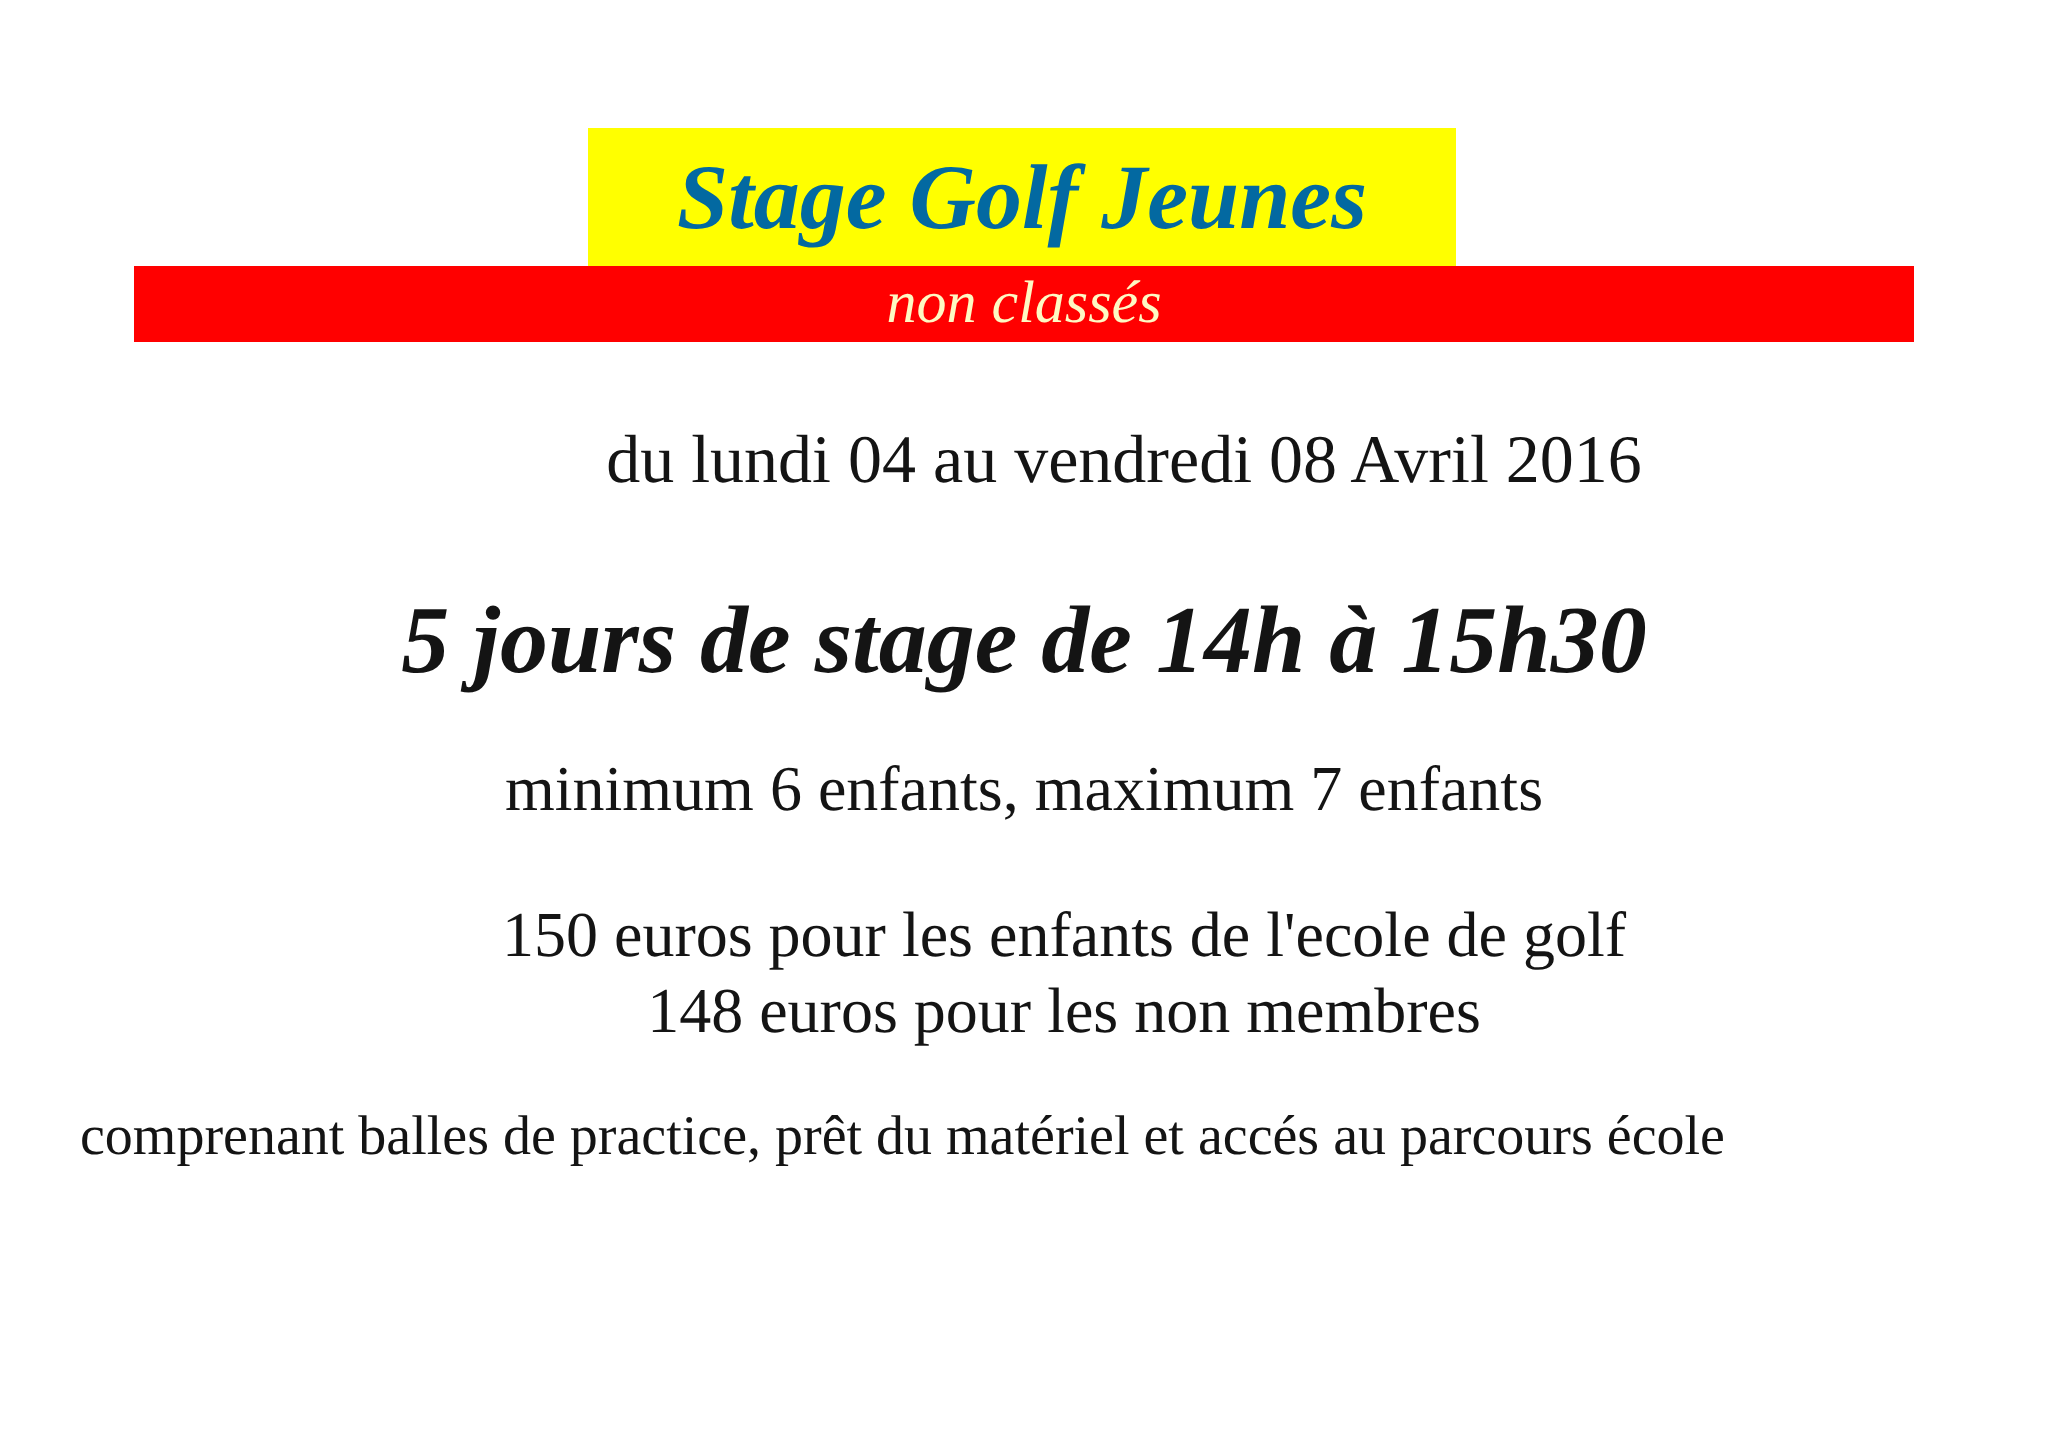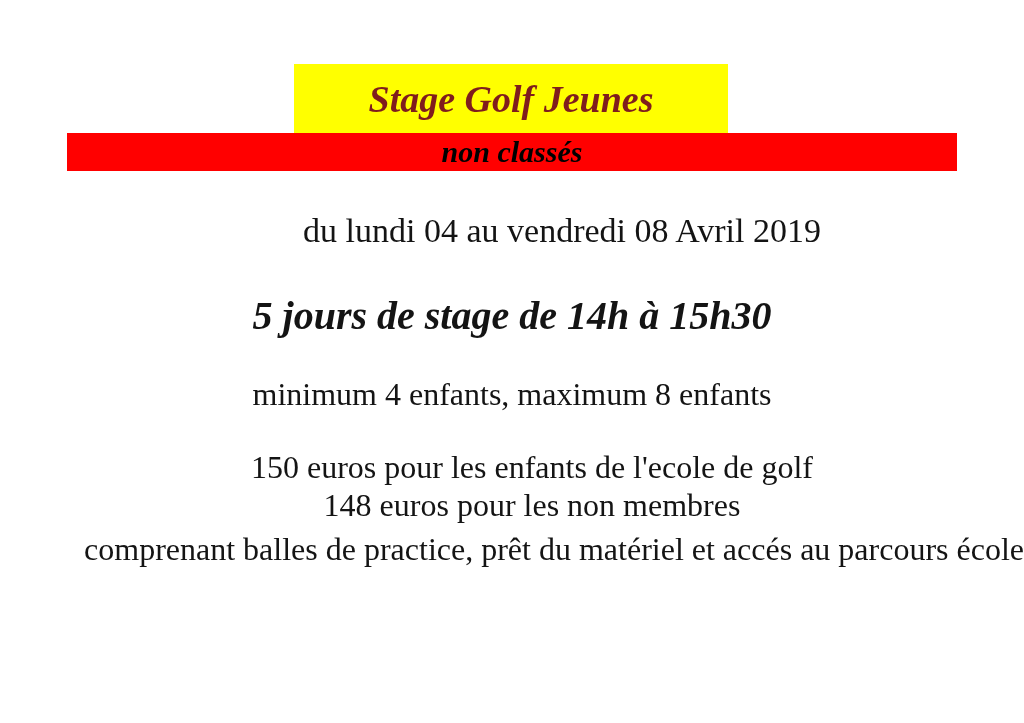--- a/index.html
+++ b/index.html
@@ -22,44 +22,44 @@
     top: 64px;
     width: 434px;
     height: 69px;
     background: #ffff00;
     display: flex;
     align-items: center;
     justify-content: center;
   }
   .title-banner h1 {
     margin: 0;
-    font-size: 38px;
+    font-size: 46px;
     font-weight: bold;
     font-style: italic;
     line-height: 1;
     white-space: nowrap;
-    color: #7f1d1d;
+    color: #0369a1;
   }
   .subtitle-banner {
     position: absolute;
     left: 67px;
     top: 133px;
     width: 890px;
     height: 38px;
     background: #ff0000;
     display: flex;
     align-items: center;
     justify-content: center;
   }
   .subtitle-banner span {
     font-size: 30px;
-    font-weight: bold;
+    font-weight: normal;
     font-style: italic;
     line-height: 1;
-    color: #000000;
+    color: #fef9c3;
     white-space: nowrap;
   }
   .dates-row {
     position: absolute;
     left: 0;
     top: 211px;
     width: 100%;
     display: flex;
     justify-content: center;
     align-items: baseline;
@@ -69,21 +69,21 @@
   }
   .dates-row .dates-value {
     margin-left: 100px;
   }
   .schedule-line {
     position: absolute;
     left: 0;
     top: 292px;
     width: 100%;
     text-align: center;
-    font-size: 40px;
+    font-size: 48px;
     font-weight: bold;
     font-style: italic;
     line-height: 1.2;
     white-space: nowrap;
   }
   .capacity-line {
     position: absolute;
     left: 0;
     top: 375px;
     width: 100%;
@@ -97,48 +97,48 @@
     left: 0;
     top: 448px;
     width: 100%;
     text-align: center;
     font-size: 32px;
     line-height: 38px;
   }
   .footer-block {
     position: absolute;
     left: 0;
-    top: 534px;
+    top: 553px;
     width: 100%;
-    text-align: right;
-    font-size: 32px;
+    text-align: left;
+    font-size: 28px;
     line-height: 31px;
   }
   .line { white-space: nowrap; padding-left: 40px; }
 </style>
 </head>
 <body>
 
 <div class="page" style="color: rgb(20, 20, 20);">
 
   <div class="title-banner" style="background: rgb(255, 255, 0);">
     <h1>Stage Golf Jeunes</h1>
   </div>
 
   <div class="subtitle-banner" style="background: rgb(255, 0, 0);">
     <span>non classés</span>
   </div>
 
   <div class="dates-row">
-    <span class="dates-value">du lundi 04 au vendredi 08 Avril 2019</span>
+    <span class="dates-value">du lundi 04 au vendredi 08 Avril 2016</span>
   </div>
 
   <div class="schedule-line">5 jours de stage de 14h à 15h30</div>
 
-  <div class="capacity-line">minimum 4 enfants, maximum 8 enfants</div>
+  <div class="capacity-line">minimum 6 enfants, maximum 7 enfants</div>
 
   <div class="pricing-block">
     <div class="line">150 euros pour les enfants de l'ecole de golf</div>
     <div class="line">148 euros pour les non membres</div>
   </div>
 
   <div class="footer-block">
     <div class="line">comprenant balles de practice, prêt du matériel et accés au parcours école</div>
   </div>
 

